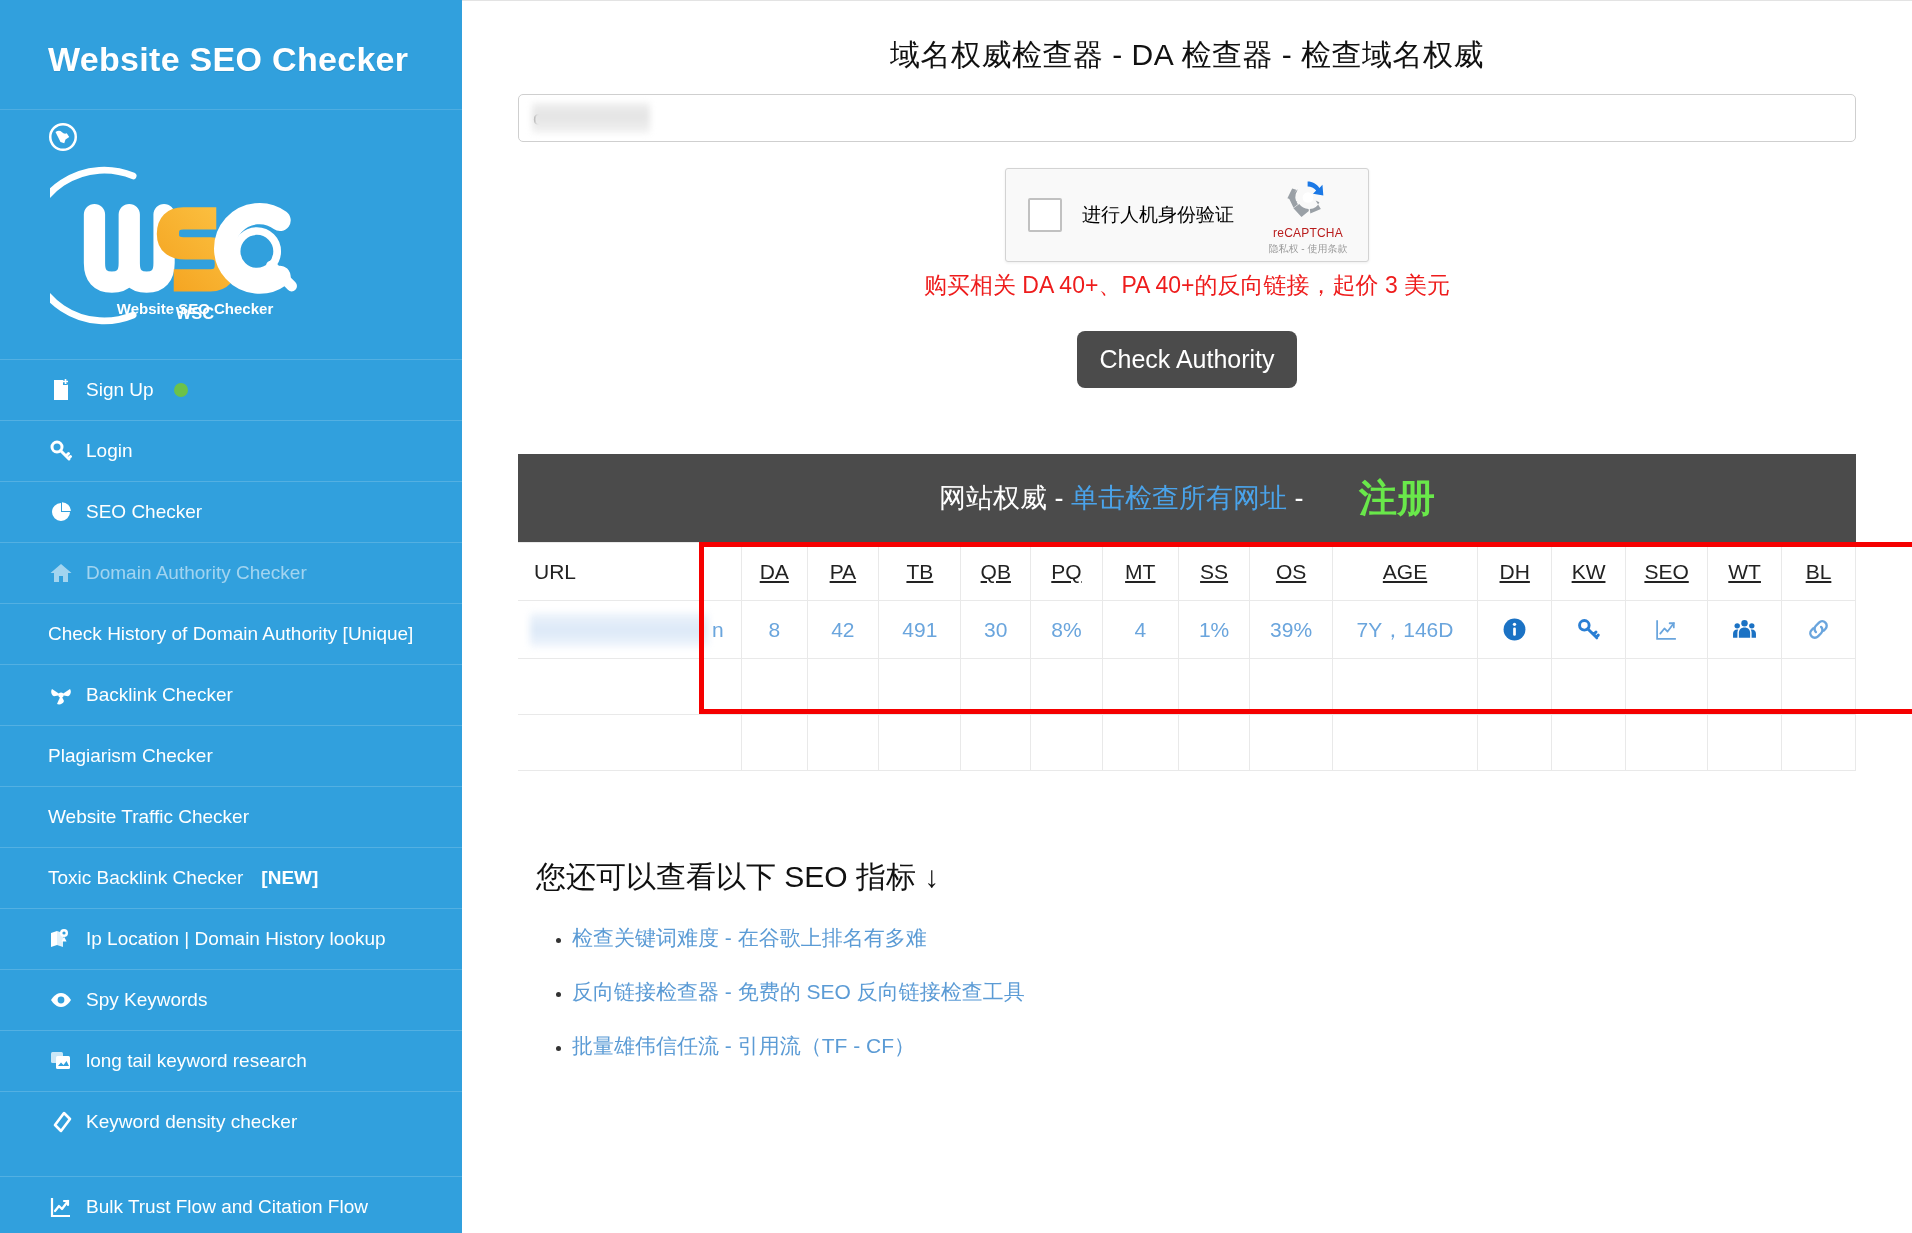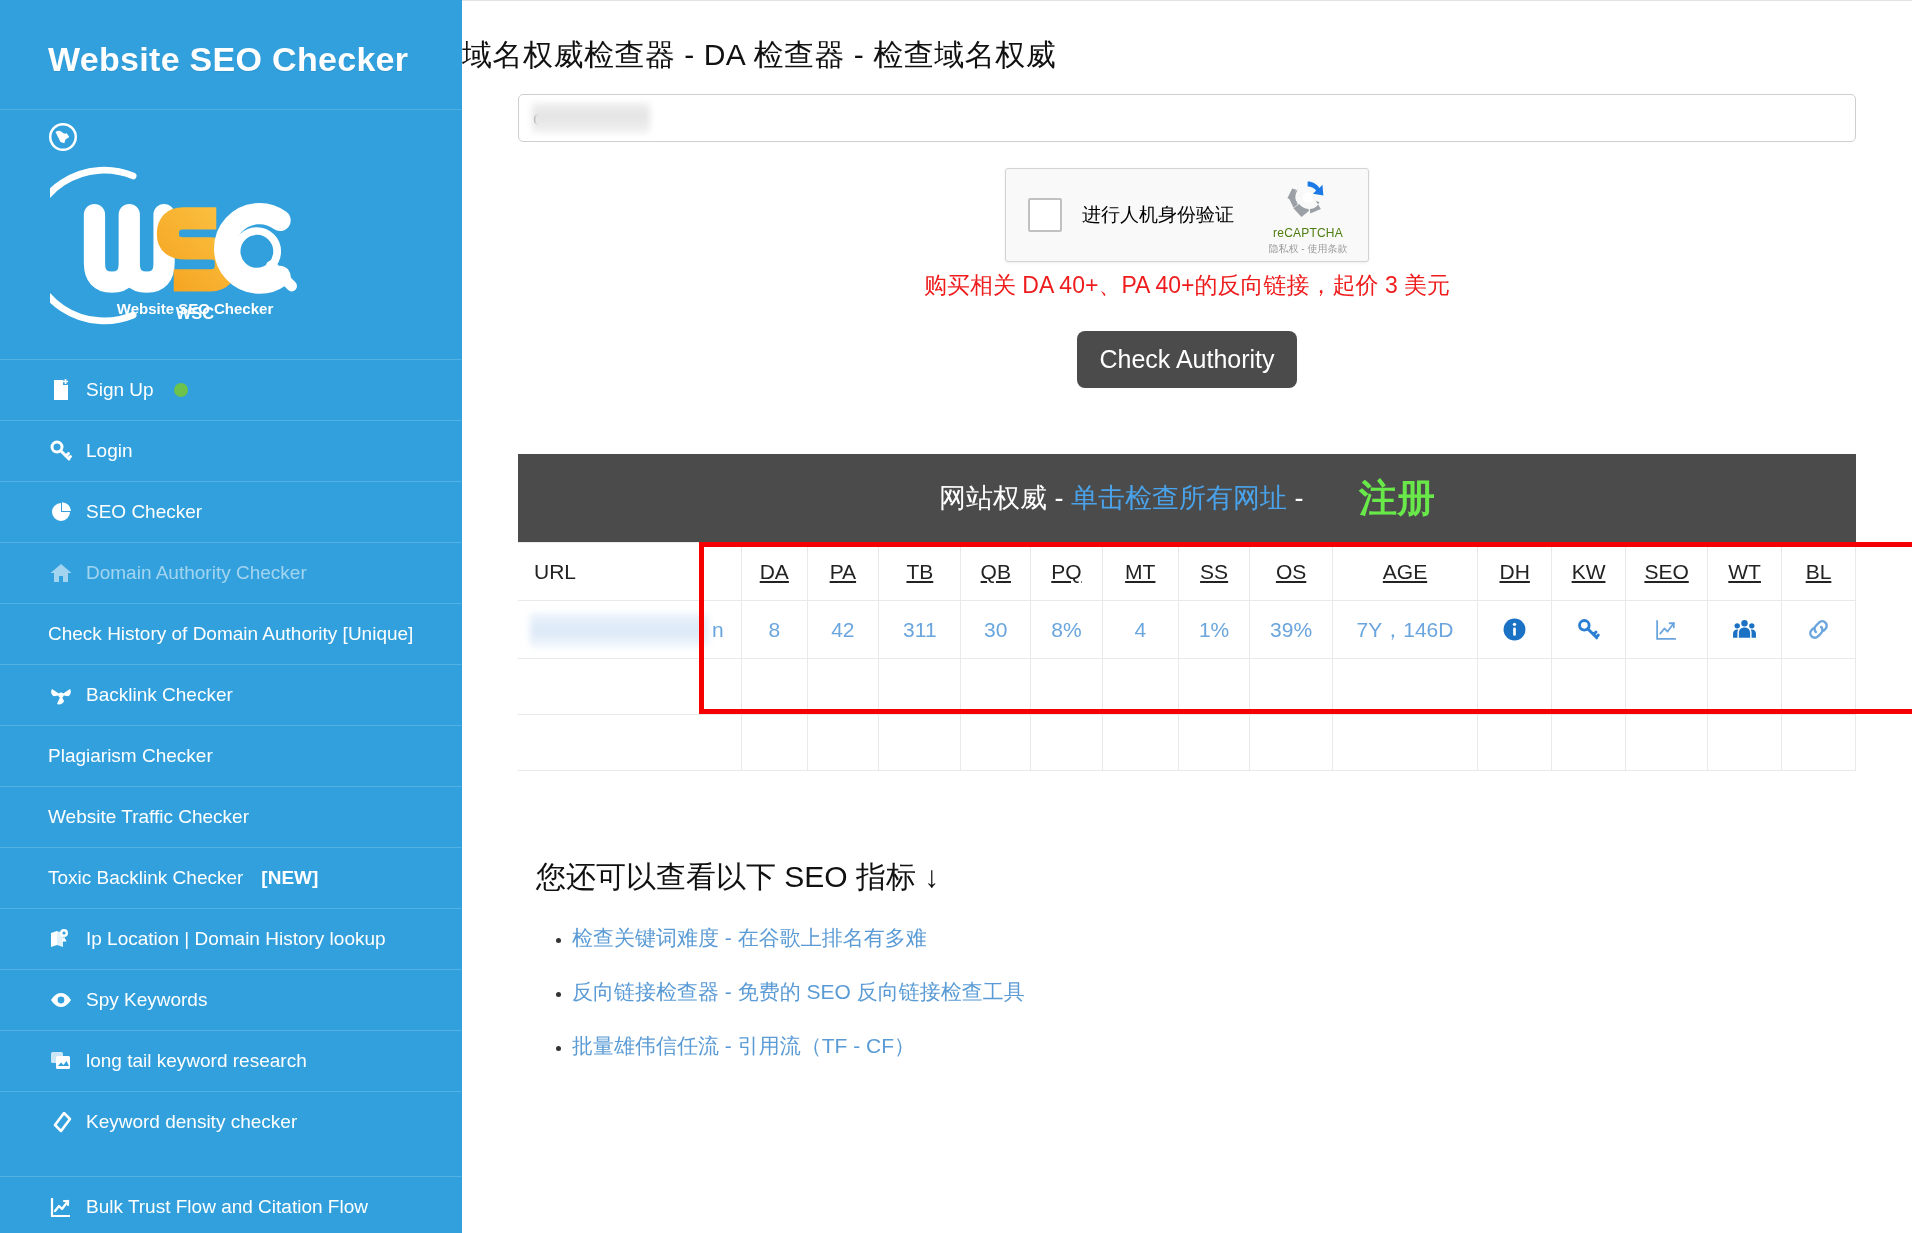--- a/index.html
+++ b/index.html
@@ -70,20 +70,21 @@
 
   
   .main {
     flex: 1;
     position: relative;
     background: #ffffff;
     border-top: 1px solid #e3e3e3;
     overflow: hidden;
   }
   .page-title {
+    text-align: center;
     font-size: 30px;
     color: #111;
     padding-top: 34px;
     font-weight: normal;
     letter-spacing: .5px;
   }
   .url-input-row { padding: 18px 56px 0 56px; }
   .url-input {
     width: 100%;
     height: 48px;
@@ -131,21 +132,21 @@
   }
   .rc-text { font-size: 19px; color: #000; margin-left: 20px; }
   .rc-brand {
     position: absolute;
     right: 12px; top: 50%;
     transform: translateY(-50%);
     width: 96px;
     text-align: center;
   }
   .rc-logo { width: 46px; height: 46px; margin: 0 auto 2px; display:block; }
-  .rc-name { font-size: 12px; color: #4d7c0f; letter-spacing: .2px; }
+  .rc-name { font-size: 12px; color: #b91c1c; letter-spacing: .2px; }
   .rc-legal { font-size: 10px; color: #9a9a9a; margin-top: 1px; }
 
   .promo {
     text-align: center;
     margin-top: 8px;
     color: #ee1c1c;
     font-size: 23px;
   }
   .cta-zone { display:flex; justify-content:center; margin-top: 30px; }
   .cta-btn {
@@ -494,21 +495,21 @@
           </tr>
         </thead>
         <tbody>
           <tr>
             <td class="url-col urlcell">
               <span class="urlblur"></span>
               <span class="urltail">n</span>
             </td>
             <td class="val">8</td>
             <td class="val">42</td>
-            <td class="val">311</td>
+            <td class="val">491</td>
             <td class="val">30</td>
             <td class="val">8%</td>
             <td class="val">4</td>
             <td class="val">1%</td>
             <td class="val">39%</td>
             <td class="val">7Y，146D</td>
 
             <td class="icon-cell">
               <span>
                 <svg viewBox="0 0 24 24" width="25" height="25">

